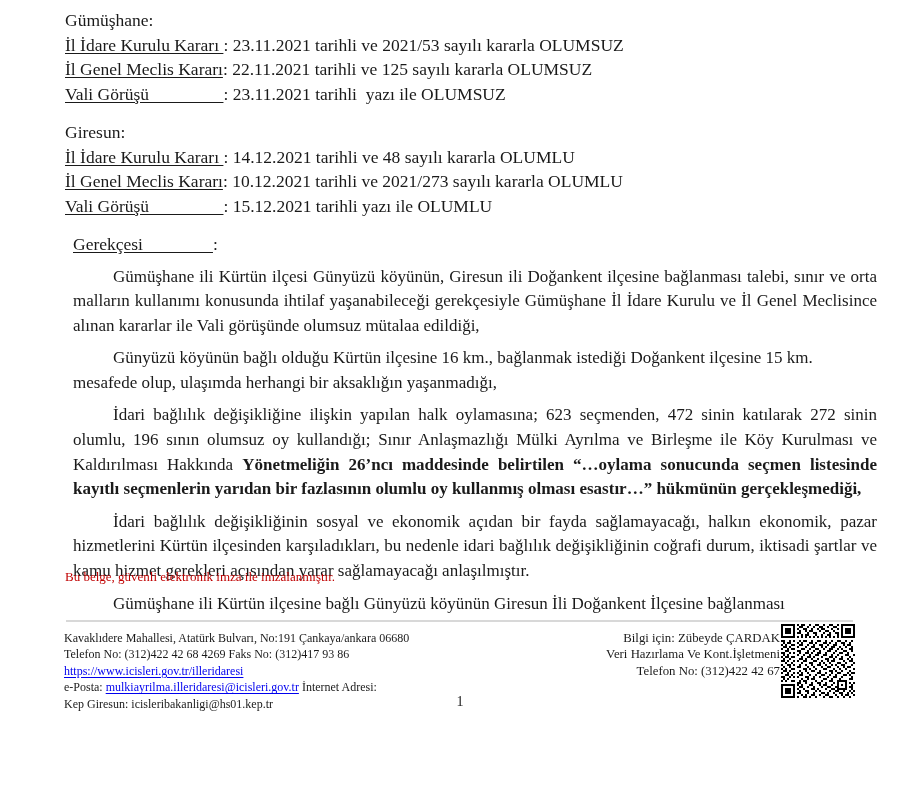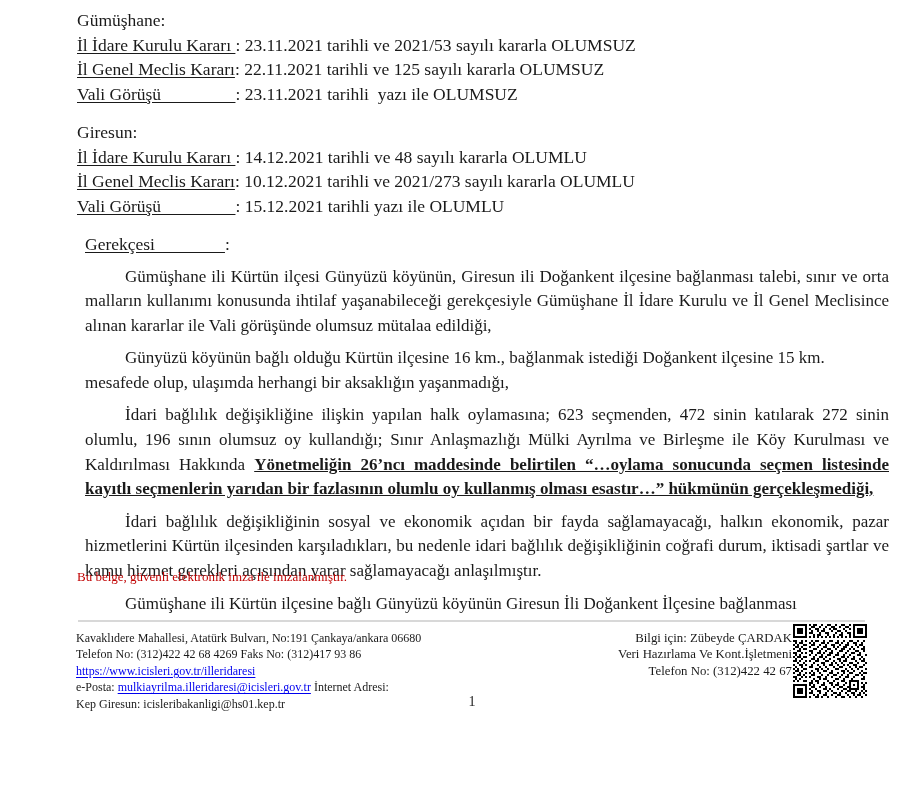--- a/index.html
+++ b/index.html
@@ -11,21 +11,21 @@
   body {
     width: 921px;
     height: 787px;
     position: relative;
     font-family: "Liberation Serif", "DejaVu Serif", serif;
     color: #1a1a1a;
     overflow: hidden;
   }
   .page {
     position: absolute;
-    left: 12px; top: 0;
+    left: 0; top: 0;
     width: 768px;
     height: 787px;
   }
   
   .body-area {
     position: absolute;
     left: 65px;
     top: 8px;
     width: 820px;
   }
@@ -60,21 +60,21 @@
   }
   p.para {
     font-size: 17px;
     line-height: 24.6px;
     margin: 8px;
     text-align: justify;
     text-indent: 40px;
     hyphens: none;
   }
   p.para.tight { text-align: left; }
-  b.reg { font-weight: bold; text-decoration: underline; }
+  b.reg { font-weight: bold; }
 
   
   .esign {
     position: absolute;
     left: 65px;
     top: 569px;
     width: 820px;
     text-align: left;
     color: #c00000;
   }

